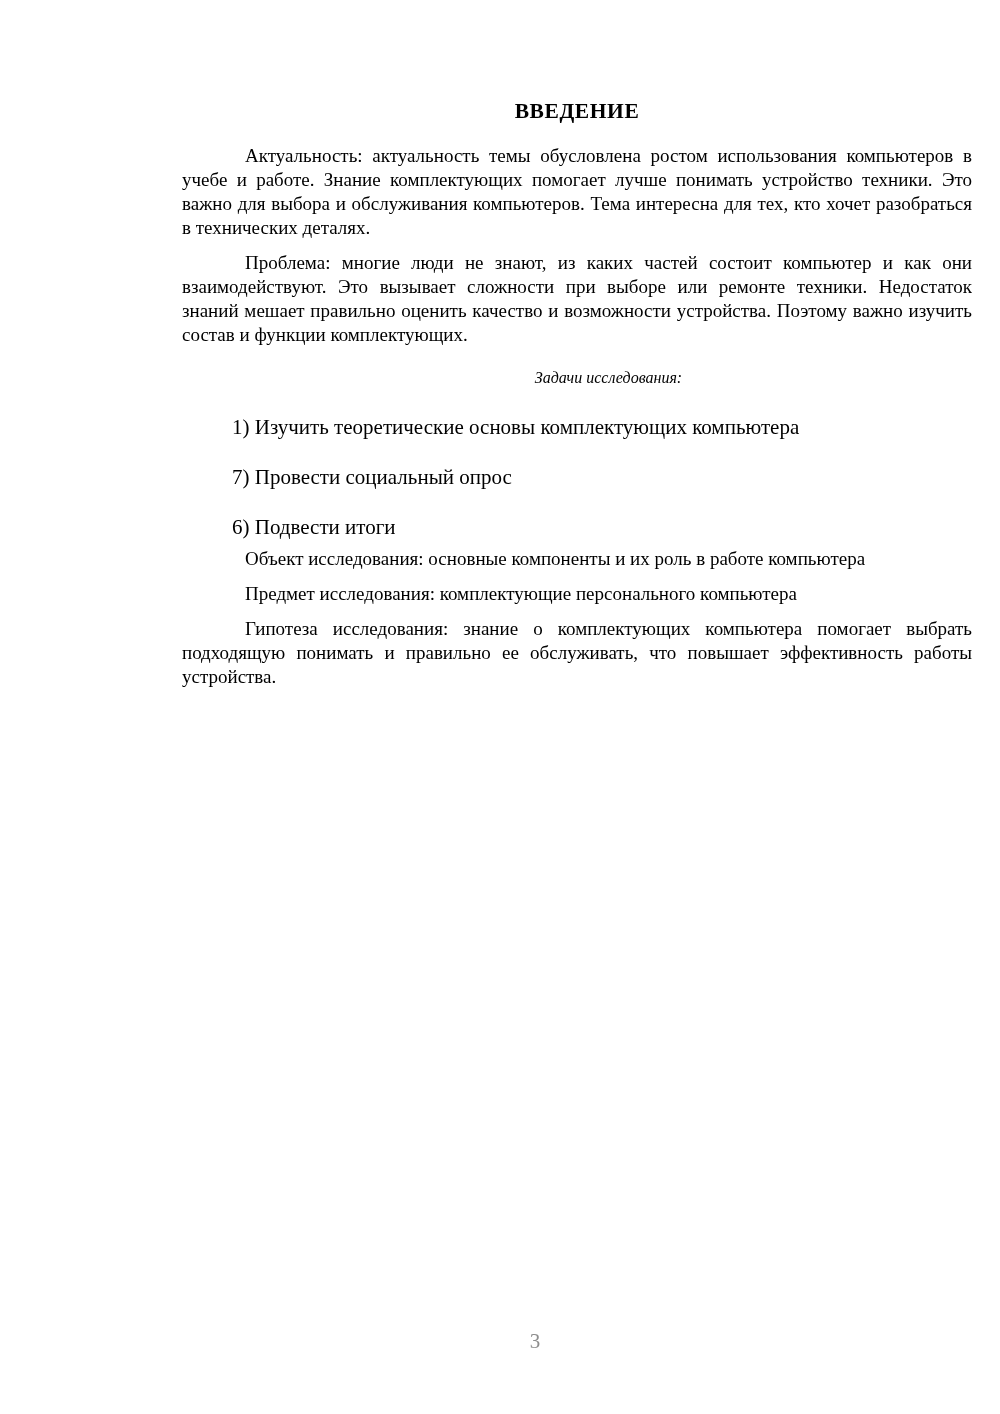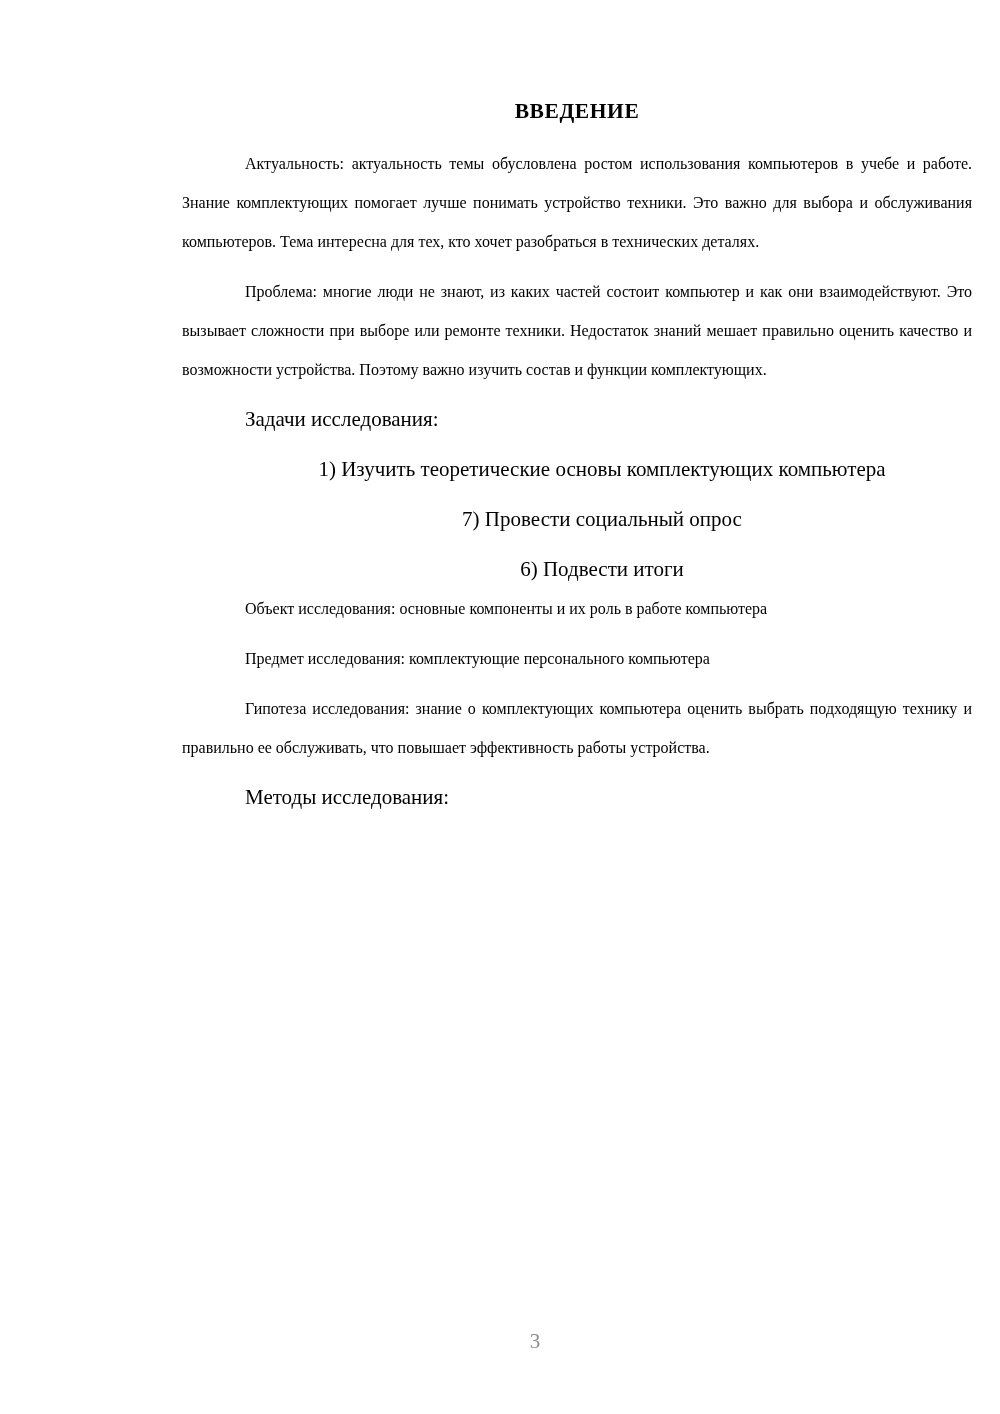--- a/index.html
+++ b/index.html
@@ -32,53 +32,54 @@
   .doc-title {
     font-size: 21.5px;
     font-weight: bold;
     text-align: center;
     letter-spacing: 0.6px;
     margin: 0;
     padding-top: 92px;
     line-height: 1.45;
   }
   .para {
-    font-size: 16px;
-    line-height: 39px;
+    font-size: 19px;
+    line-height: 24px;
     text-align: justify;
     text-justify: inter-word;
     margin: 0;
     text-indent: 63px;
     hyphens: none;
   }
   .para.first {
     margin-top: 17px;
   }
   .para + .para {
     margin-top: 11px;
   }
   .list-lead {
-    font-size: 21px;
+    font-size: 16px;
     line-height: 39px;
-    text-align: left;
+    text-align: center;
     margin: 0;
     margin-top: 11px;
     text-indent: 63px;
+    font-style: italic;
   }
   .list-item {
     font-size: 21px;
     line-height: 39px;
     text-align: justify;
     text-justify: inter-word;
     margin: 0;
     margin-top: 11px;
     text-indent: 50px;
   }
   .list-item.short {
-    text-align: center;
+    text-align: left;
   }
   .page-number {
     position: absolute;
     left: 140px;
     width: 790px;
     top: 1327px;
     text-align: center;
     font-size: 21px;
     line-height: 28px;
     color: #8e8e8e;
@@ -105,21 +106,20 @@
 
 
     <p class="list-item short">7) Провести социальный опрос</p>
 
     <p class="list-item short">6) Подвести итоги</p>
 
     <p class="para">Объект исследования: основные компоненты и их роль в работе компьютера</p>
 
     <p class="para">Предмет исследования: комплектующие персонального компьютера</p>
 
-    <p class="para">Гипотеза исследования: знание о комплектующих компьютера оценить выбрать подходящую технику и правильно ее обслуживать, что повышает эффективность работы устройства.</p>
+    <p class="para">Гипотеза исследования: знание о комплектующих компьютера помогает выбрать подходящую понимать и правильно ее обслуживать, что повышает эффективность работы устройства.</p>
 
-    <p class="list-lead">Методы исследования:</p>
 
   </div>
 
   <div class="page-number">3</div>
 
 </div>
 
 </body></html>

